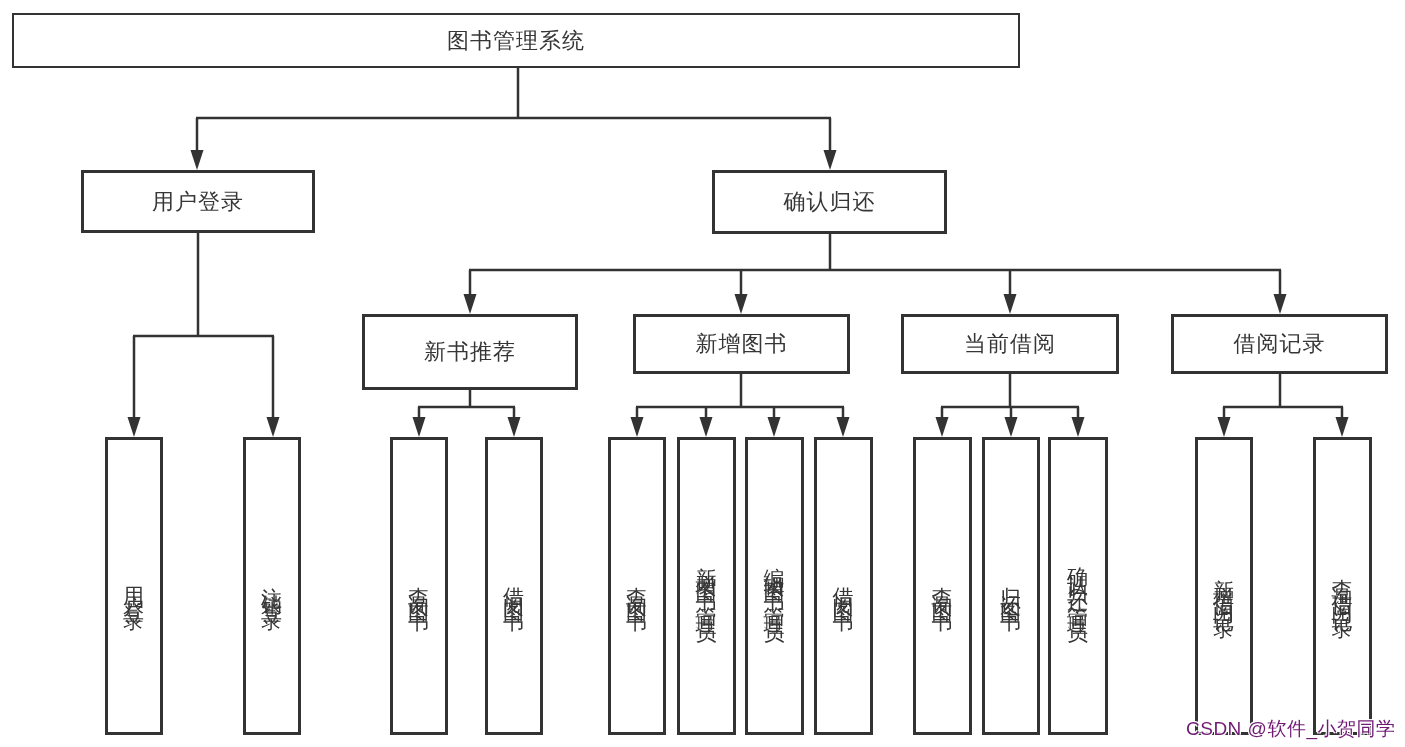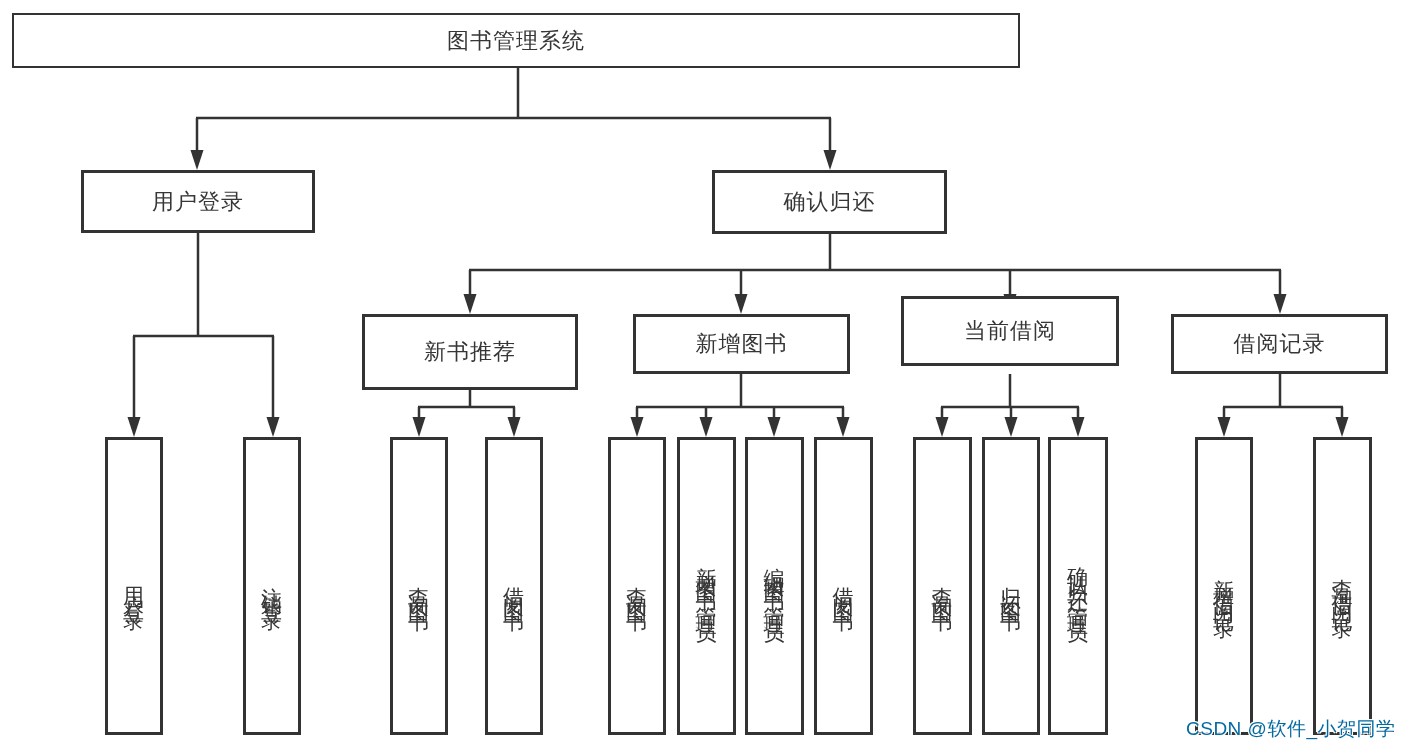--- a/index.html
+++ b/index.html
@@ -55,21 +55,21 @@
     font-size: 21px;
     letter-spacing: 8px;
     line-height: 1;
     padding: 6px 0;
   }
   .watermark {
     position: absolute;
     left: 1186px;
     top: 716px;
     font-size: 19px;
-    color: #0369a1;
+    color: #701a75;
     letter-spacing: 0.5px;
     white-space: nowrap;
     text-shadow: 1px 1px 0 #ffffff, -1px -1px 0 #ffffff, 1px -1px 0 #ffffff, -1px 1px 0 #ffffff;
   }
 </style>
 </head>
 <body>
 
 <div id="canvas">
 
@@ -149,21 +149,21 @@
     </g>
   </svg>
 
   <div class="box root h" style="left:12px; top:13px; width:1008px; height:55px;">图书管理系统</div>
 
   <div class="box h" style="left:81px; top:170px; width:234px; height:63px;">用户登录</div>
   <div class="box h" style="left:712px; top:170px; width:235px; height:64px;">确认归还</div>
 
   <div class="box h" style="left:362px; top:314px; width:216px; height:76px;">新书推荐</div>
   <div class="box h" style="left:633px; top:314px; width:217px; height:60px;">新增图书</div>
-  <div class="box h" style="left:901px; top:296px; width:218px; height:70px;">当前借阅</div>
+  <div class="box h" style="left:901px; top:314px; width:218px; height:60px;">当前借阅</div>
   <div class="box h" style="left:1171px; top:314px; width:217px; height:60px;">借阅记录</div>
 
   <div class="box v" style="left:105px; top:437px; width:58px; height:298px;">用户登录</div>
   <div class="box v" style="left:243px; top:437px; width:58px; height:298px;">注销登录</div>
 
   <div class="box v" style="left:390px; top:437px; width:58px; height:298px;">查询图书</div>
   <div class="box v" style="left:485px; top:437px; width:58px; height:298px;">借阅图书</div>
 
   <div class="box v" style="left:608px; top:437px; width:58px; height:298px;">查询图书</div>
   <div class="box v" style="left:677px; top:437px; width:59px; height:298px;">新增图书（管理员）</div>

